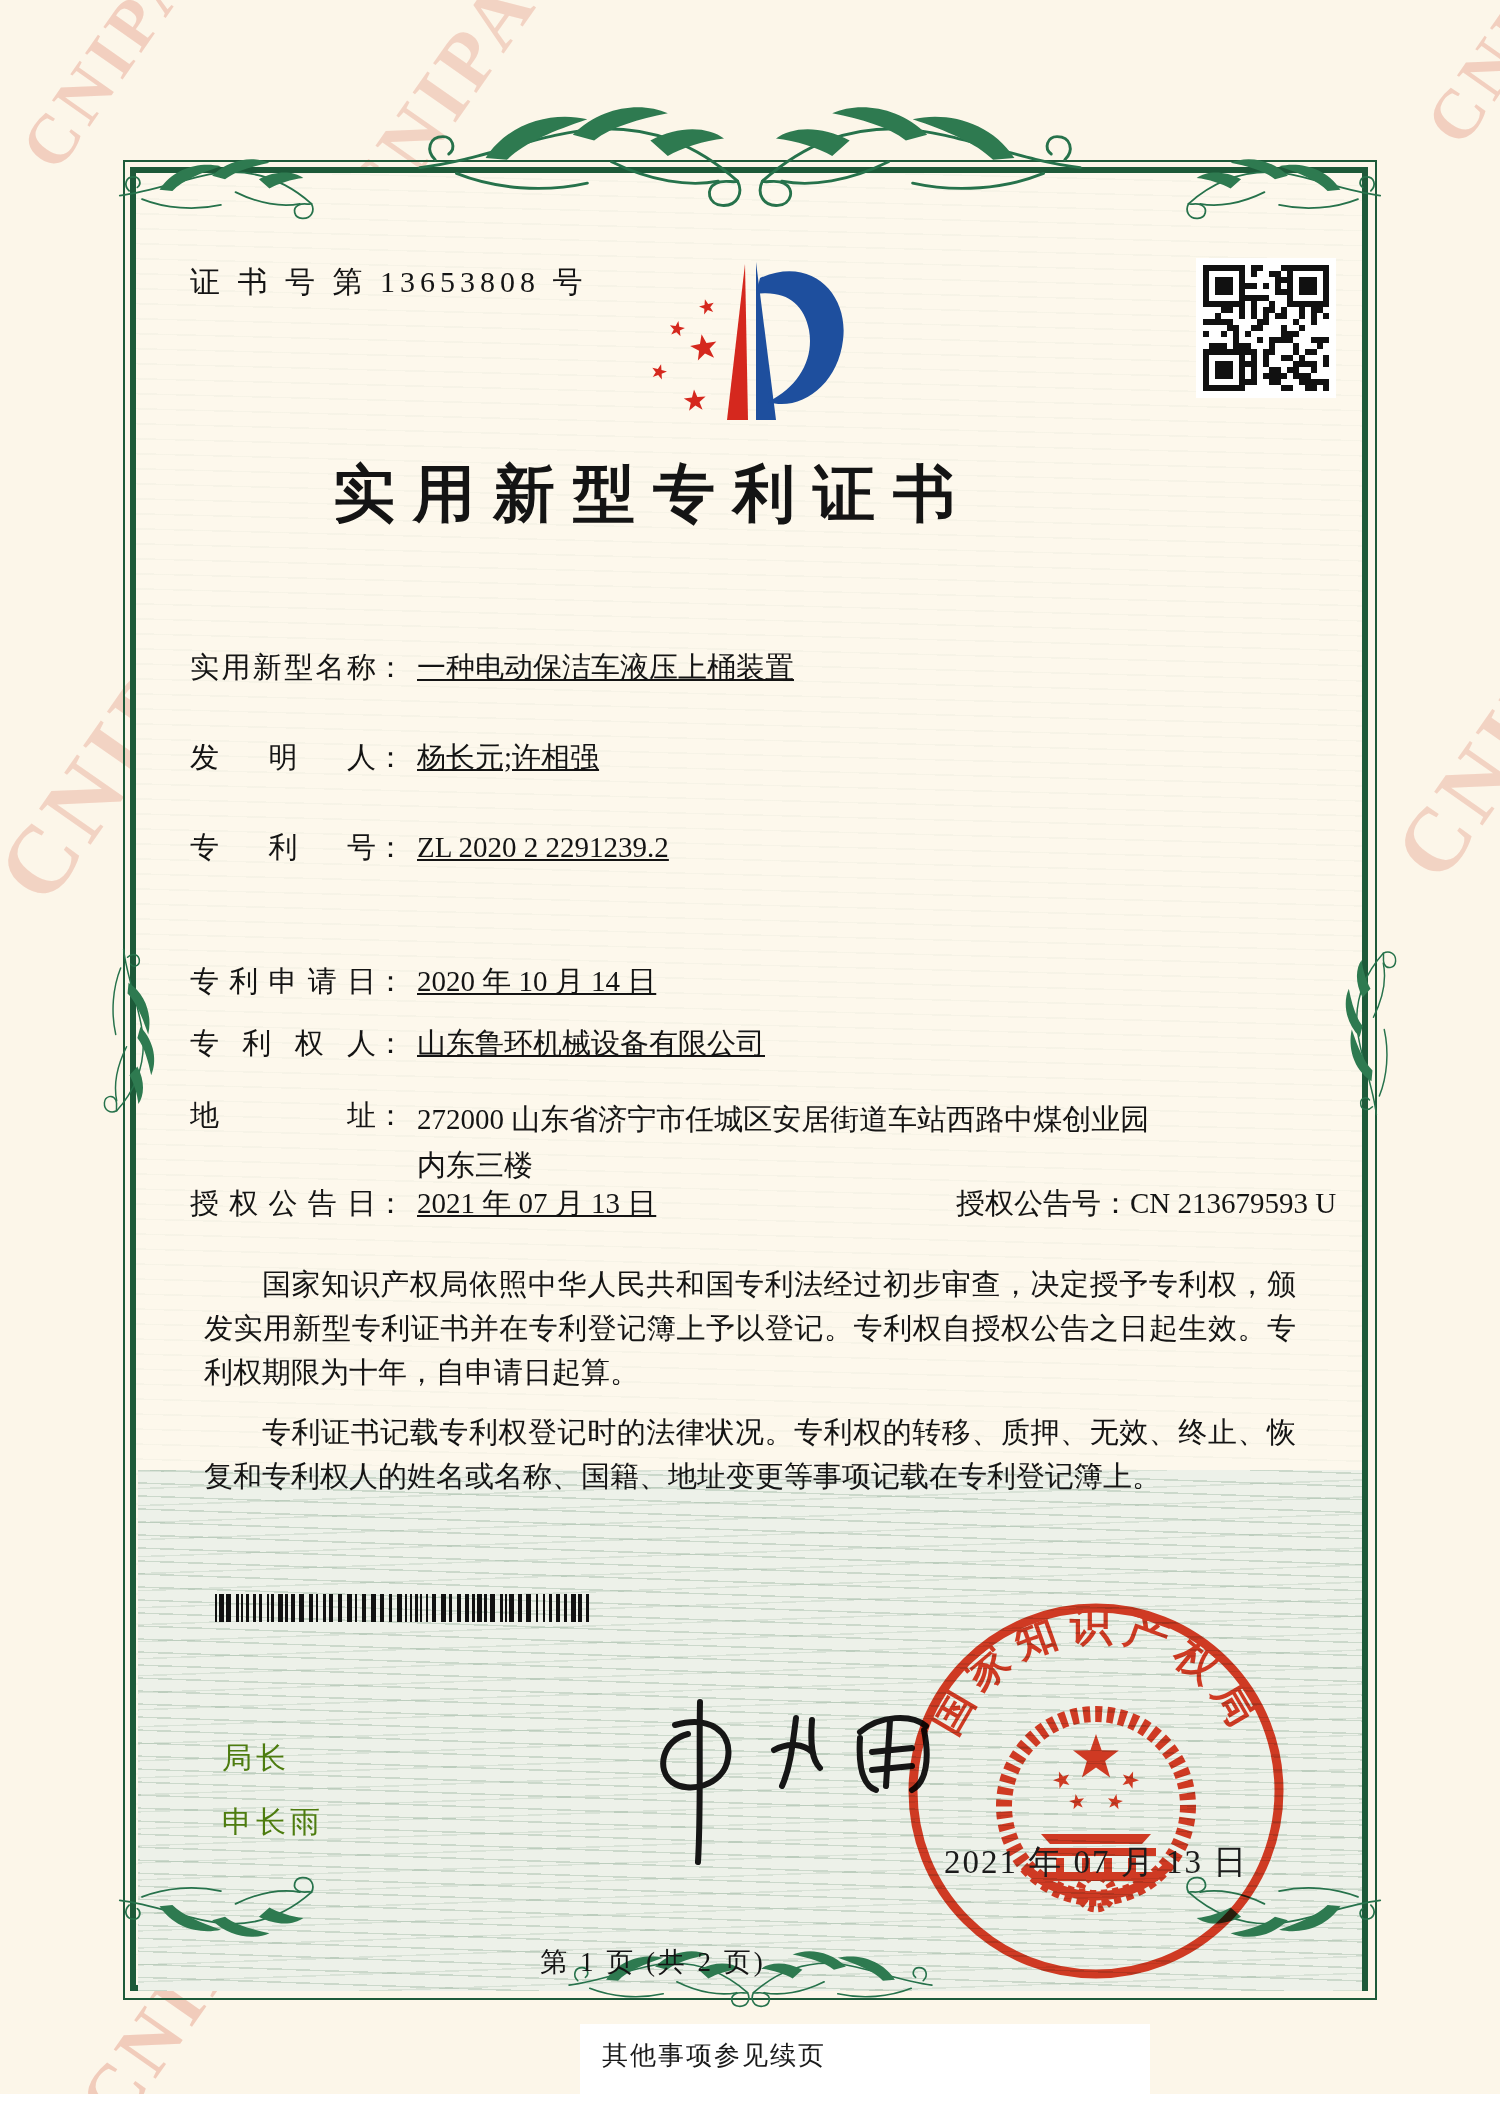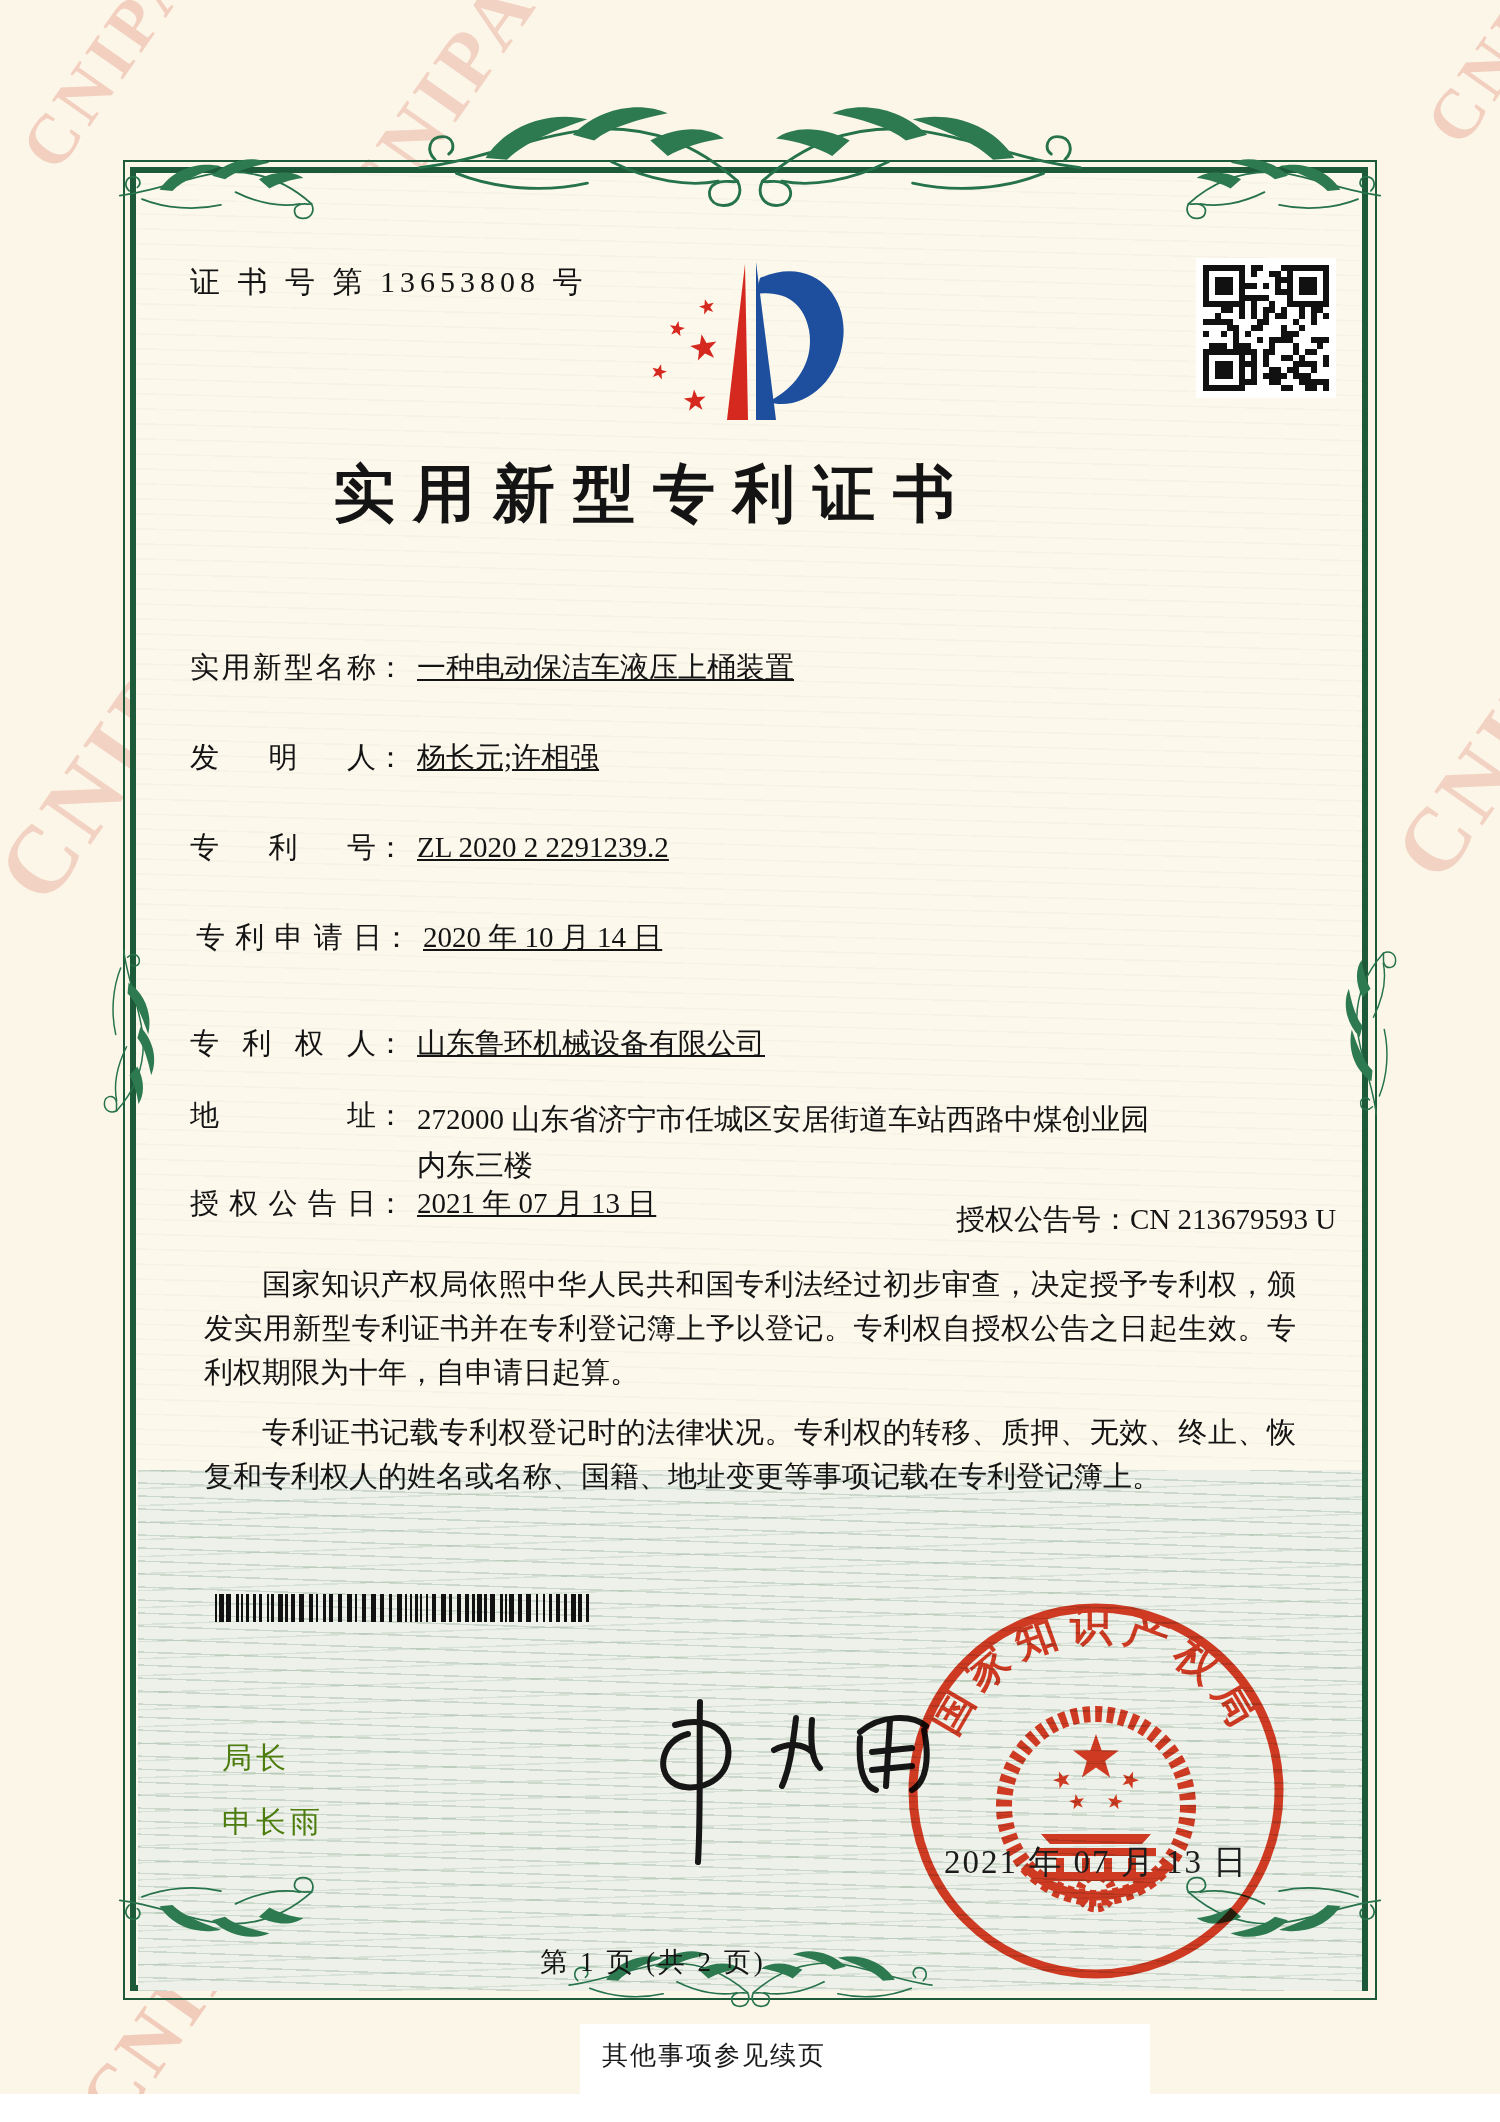--- a/index.html
+++ b/index.html
@@ -26,21 +26,21 @@
 
   .certno{left:190px;top:262px;font-size:30px;letter-spacing:5px;}
   .title{left:0;top:452px;width:1288px;text-align:center;font-size:62px;font-weight:bold;
          letter-spacing:18px;text-indent:18px;}
 
   .frow{left:190px;font-size:29px;white-space:nowrap;}
   .jlabel{display:inline-block;width:186px;text-align:justify;text-align-last:justify;vertical-align:top;}
   .fval{margin-left:12px;text-decoration:underline;}
   .fval-wrap{display:inline-block;margin-left:12px;width:748px;white-space:normal;
              vertical-align:top;line-height:46px;}
-  .grant-right{position:absolute;left:766px;top:16px;white-space:nowrap;}
+  .grant-right{position:absolute;left:766px;top:0;white-space:nowrap;}
 
   .body-text{left:188px;top:1246px;width:1124px;font-size:29px;line-height:44px;
              text-align:justify;}
   .body-text p{margin:16px;text-indent:58px;}
 
   .sig-label{left:222px;font-size:30px;font-family:"Liberation Sans","DejaVu Sans",sans-serif;
              letter-spacing:4px;color:#4d7c0f;}
   .seal-date{left:906px;top:1840px;width:380px;text-align:center;font-size:33px;
              letter-spacing:2px;color:#1b1b1b;}
   .pageinfo{left:0;top:1944px;width:1306px;text-align:center;font-size:27px;letter-spacing:3px;}
@@ -370,21 +370,21 @@
 
   <div class="abs frow" style="top:648px;">
     <span class="jlabel">实用新型名称</span><span>：</span><span class="fval">一种电动保洁车液压上桶装置</span>
   </div>
   <div class="abs frow" style="top:738px;">
     <span class="jlabel">发明人</span><span>：</span><span class="fval">杨长元;许相强</span>
   </div>
   <div class="abs frow" style="top:828px;">
     <span class="jlabel">专利号</span><span>：</span><span class="fval">ZL 2020 2 2291239.2</span>
   </div>
-  <div class="abs frow" style="top:918px;margin-left:6px;">
+  <div class="abs frow" style="top:962px;">
     <span class="jlabel">专利申请日</span><span>：</span><span class="fval">2020 年 10 月 14 日</span>
   </div>
   <div class="abs frow" style="top:1008px;margin-top:16px;">
     <span class="jlabel">专利权人</span><span>：</span><span class="fval">山东鲁环机械设备有限公司</span>
   </div>
   <div class="abs frow" style="top:1096px;">
     <span class="jlabel">地址</span><span>：</span><span class="fval-wrap">272000 山东省济宁市任城区安居街道车站西路中煤创业园内东三楼</span>
   </div>
 
   <div class="abs frow" style="top:1184px;width:1160px;">

